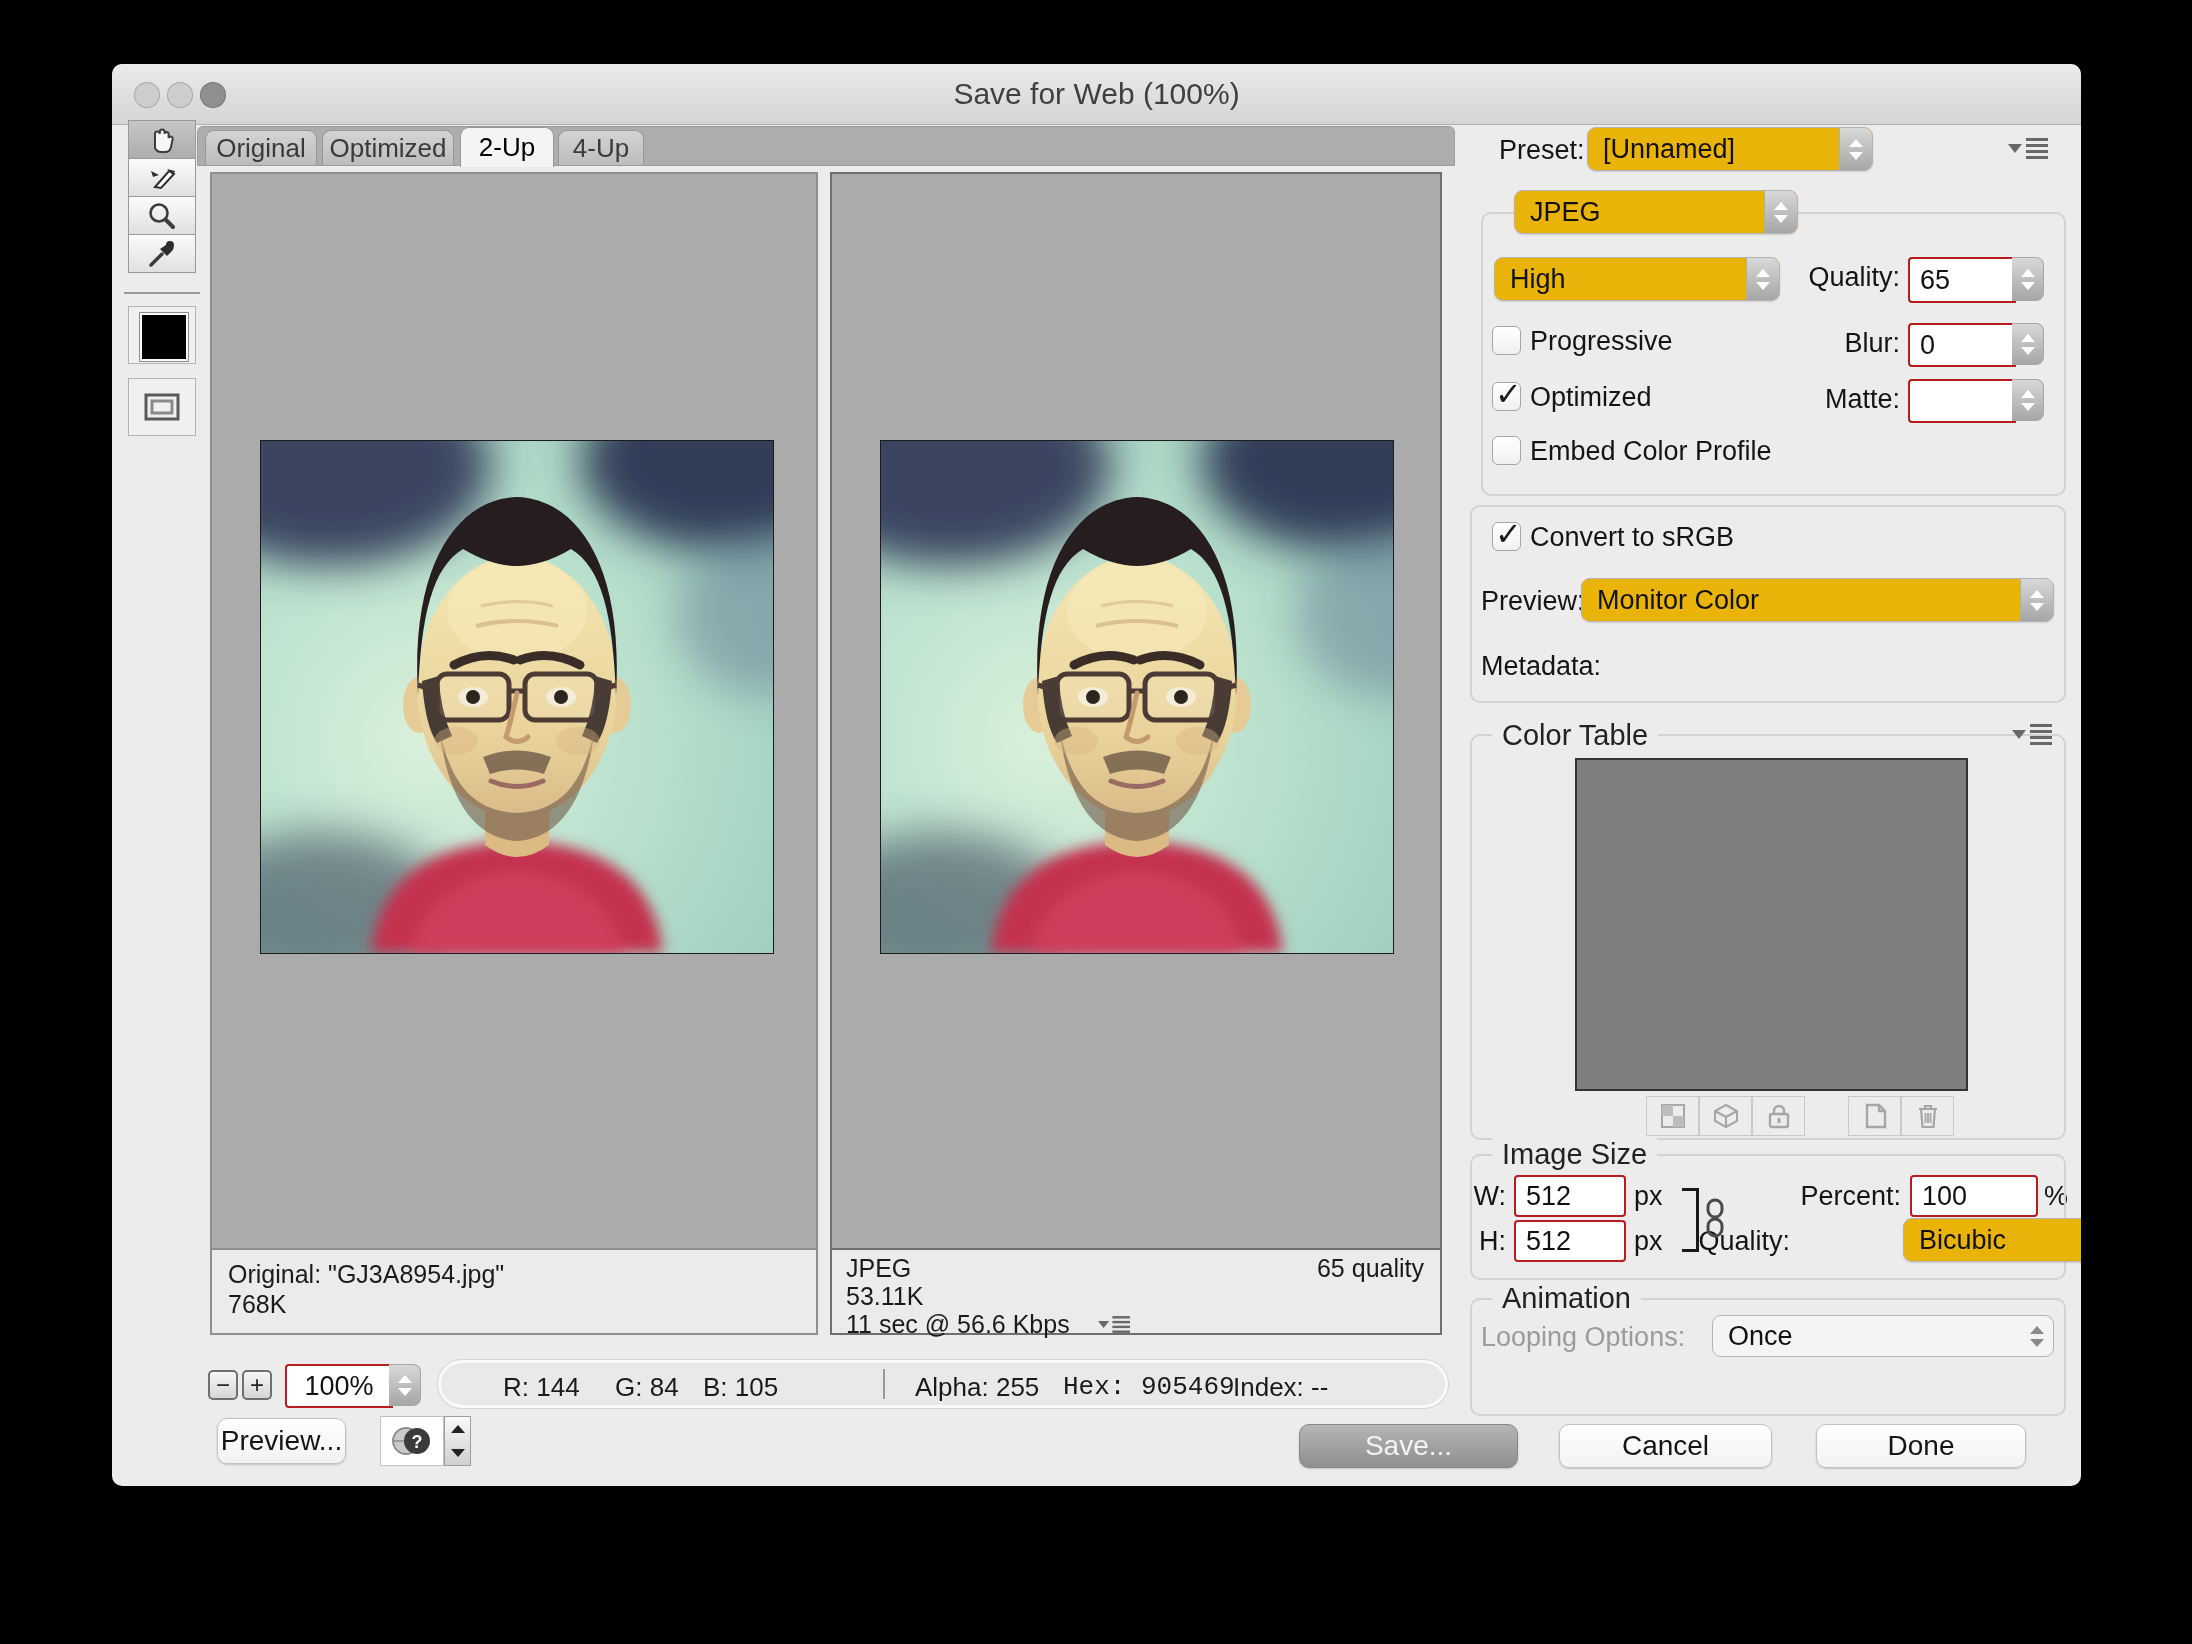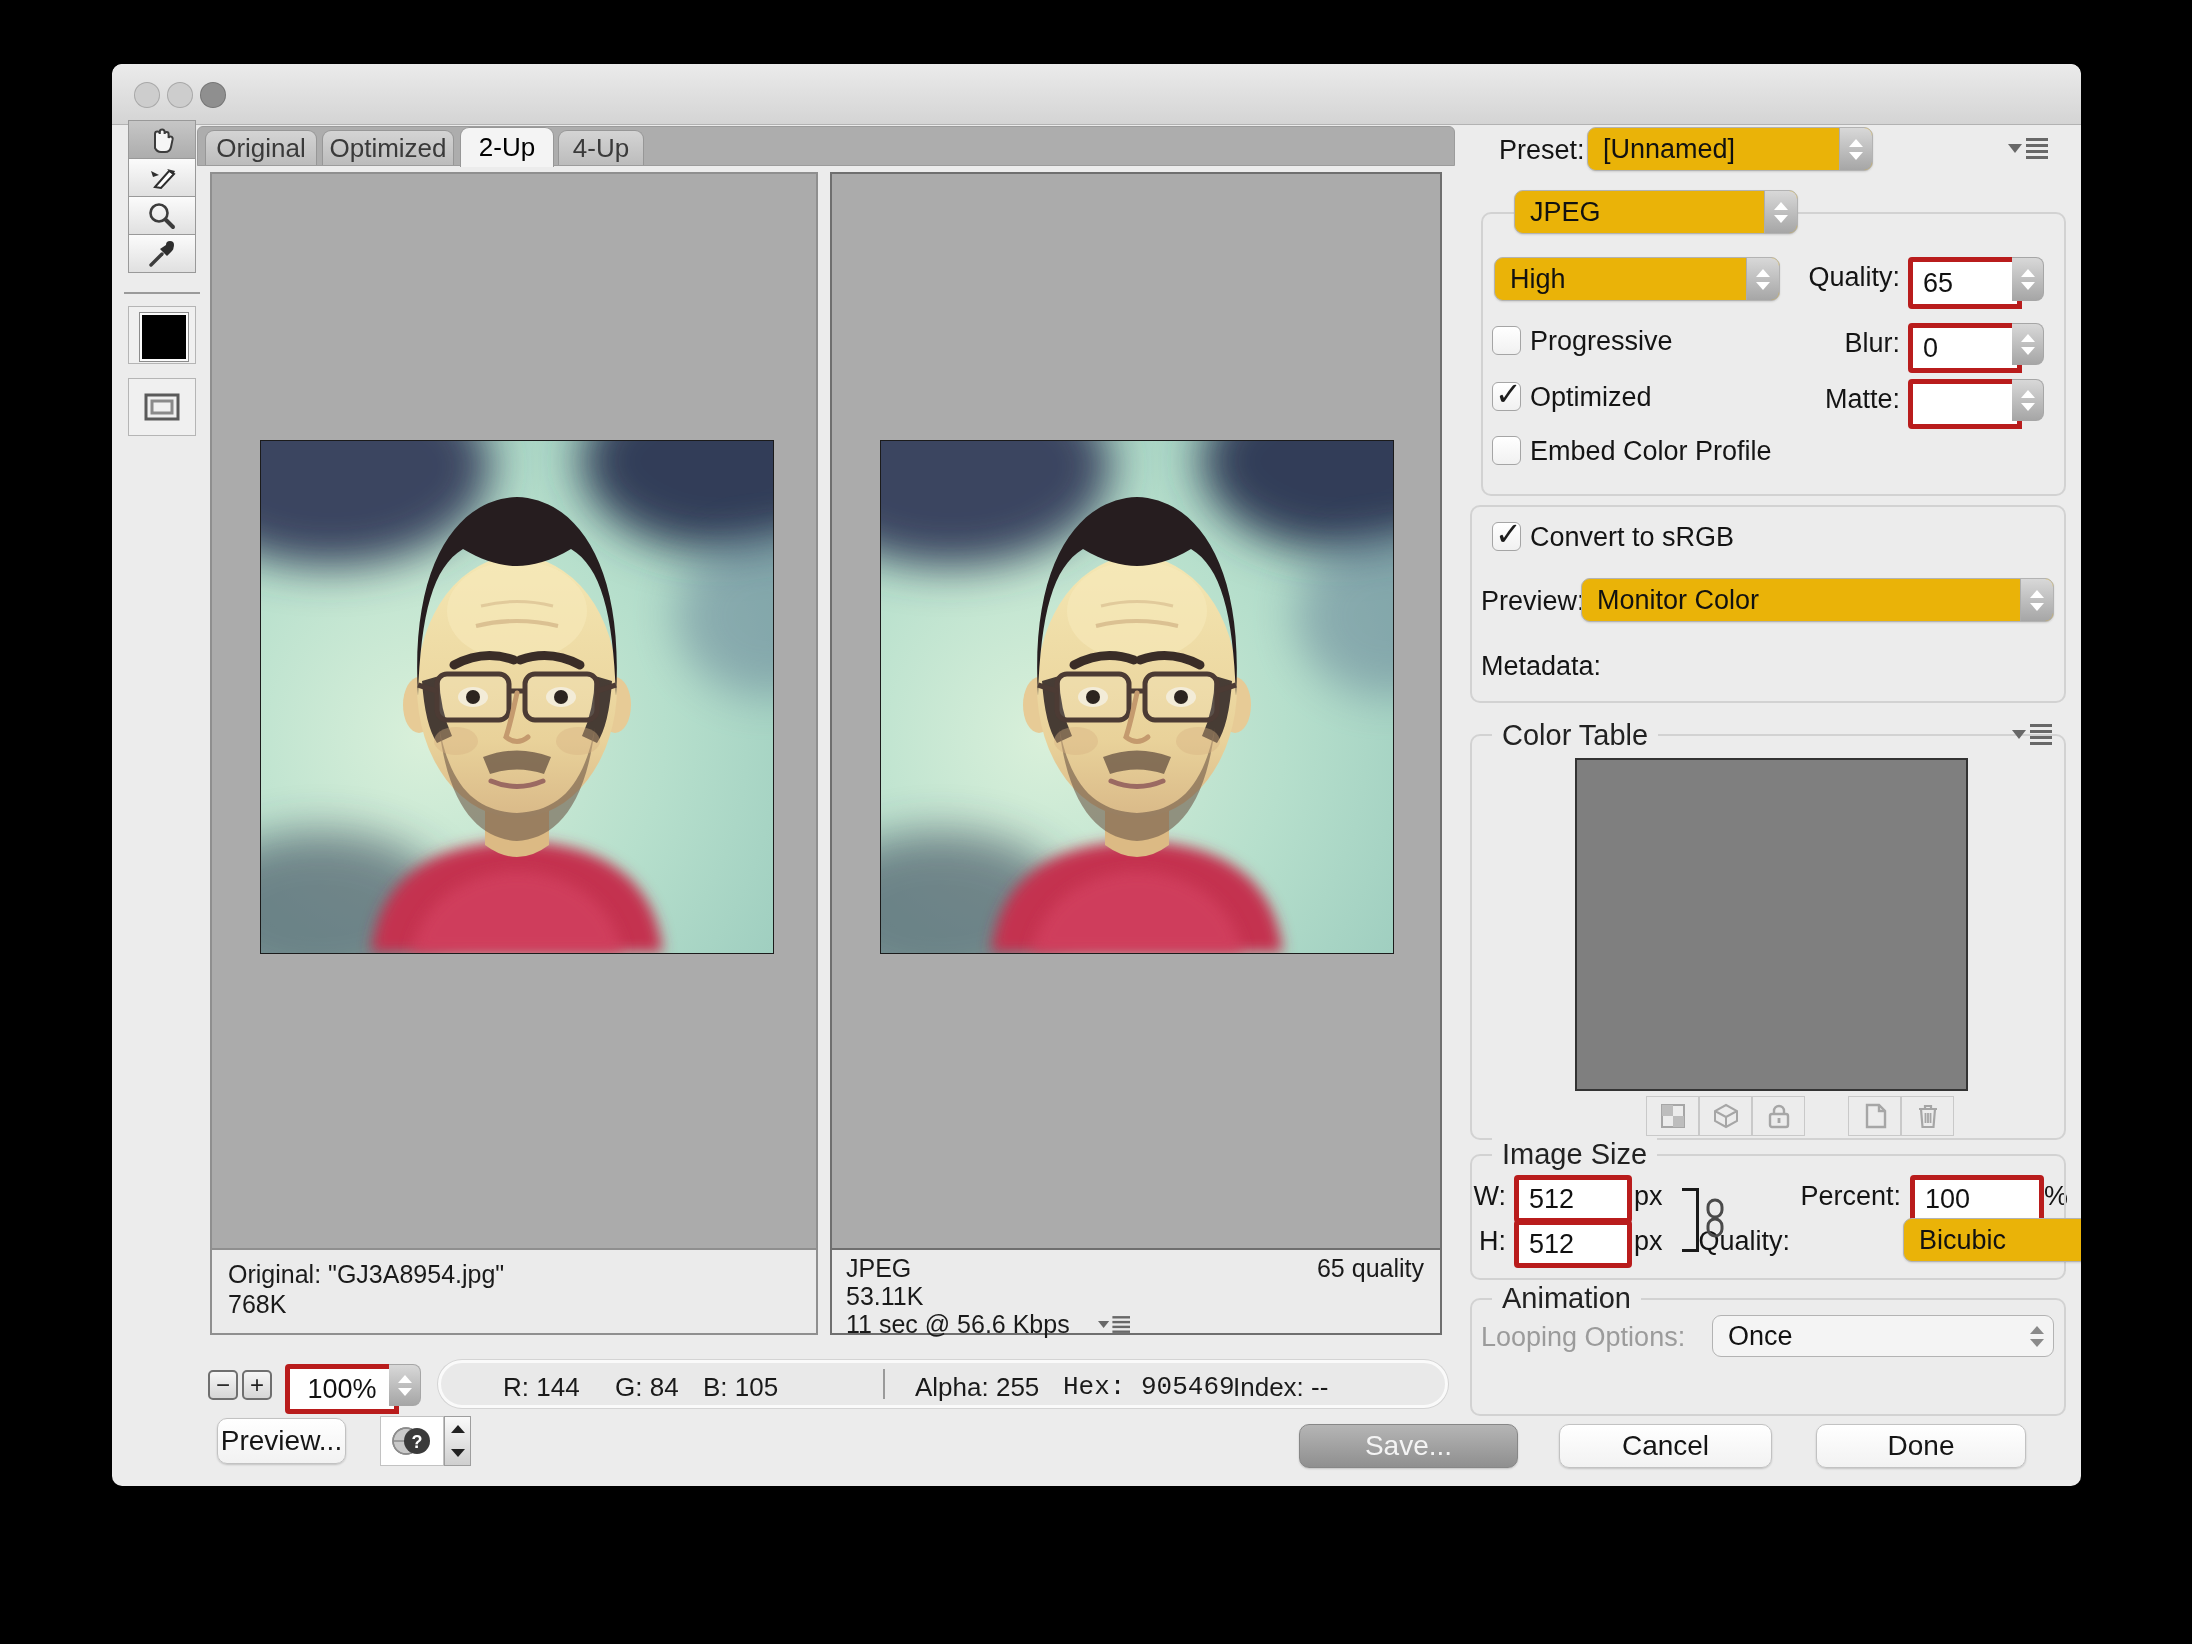--- a/index.html
+++ b/index.html
@@ -17,21 +17,21 @@
   .graylbl{color:#9b9b9b;}
   .groupbox{position:absolute;border:2px solid #d2d2d2;border-radius:10px;z-index:1;}
   .dd{position:absolute;background:#eab308;border:1px solid #b3b3b3;border-radius:9px;display:flex;align-items:center;
     box-shadow:0 1px 2px rgba(0,0,0,.12);z-index:2;}
   .dd .txt{padding-left:15px;font-size:27px;color:#111;white-space:nowrap;overflow:hidden;}
   .pstep{margin-left:auto;align-self:stretch;width:32px;background:linear-gradient(#d8d8d8,#a6a6a6);
     border-left:1px solid #adadad;border-radius:0 8px 8px 0;display:flex;flex-direction:column;
     justify-content:center;align-items:center;gap:5px;}
   .tu{width:0;height:0;border-left:7px solid transparent;border-right:7px solid transparent;border-bottom:8px solid #fff;}
   .td{width:0;height:0;border-left:7px solid transparent;border-right:7px solid transparent;border-top:8px solid #fff;}
-  .ifield{position:absolute;background:#fff;border:5px solid #b91c1c;z-index:2;}
+  .ifield{position:absolute;background:#fff;border:2px solid #b91c1c;z-index:2;}
   .ifield input{width:100%;height:100%;border:0;outline:0;background:transparent;font-family:inherit;
     font-size:27px;color:#111;padding:0 0 0 10px;box-sizing:border-box;}
   .fstep{position:absolute;background:linear-gradient(#d8d8d8,#a6a6a6);border:1px solid #a6a6a6;border-left:0;
     border-radius:0 8px 8px 0;display:flex;flex-direction:column;justify-content:center;align-items:center;gap:5px;z-index:2;}
   .cb{position:absolute;width:27px;height:27px;background:linear-gradient(#ffffff,#f1f1f1);
     border:1px solid #a5a5a5;border-radius:6px;z-index:2;}
   .cb.checked::after{content:"\2713";position:absolute;left:2px;top:-8px;font-size:32px;font-weight:bold;color:#1c1c1c;}
   .btn{position:absolute;background:linear-gradient(#ffffff,#f2f2f2);border:1px solid #c2c2c2;border-radius:10px;
     box-shadow:0 1px 2px rgba(0,0,0,.18);font-size:28px;color:#151515;display:flex;align-items:center;
     justify-content:center;z-index:2;}
@@ -116,20 +116,21 @@
       <ellipse cx="317" cy="300" rx="22" ry="14" fill="#d8b282" opacity=".4"></ellipse>
     </symbol>
   </defs>
 </svg>
 
 <div class="window">
   <div class="titlebar">
     <div class="tl" style="left:22px;background:#cdcdcd;"></div>
     <div class="tl" style="left:55px;background:#cdcdcd;"></div>
     <div class="tl" style="left:88px;background:#8f8f8f;"></div>
+    <div class="title">Save for Web (100%)</div>
   </div>
 
   <div class="tool active" style="top:56px;">
     <svg width="34" height="34" viewBox="0 0 34 34">
       <path d="M10 21 V11 q0-2.4 2.4-2.4 T14.8 11 V9 q0-2.4 2.4-2.4 T19.6 9 v2 q0-2 2-2 t2 2 v4 q.8-2 2.6-1.4 t1.4 2.8 L26 24 q-1 5 -6 5 h-4 q-4 0 -6-4 z" fill="#f6f6f6" stroke="#3c3c3c" stroke-width="2"></path>
     </svg>
   </div>
   <div class="tool" style="top:94px;">
     <svg width="34" height="34" viewBox="0 0 34 34">
       <path d="M6 10 L14 14 L8 16 Z" fill="#2e2e2e"></path>

